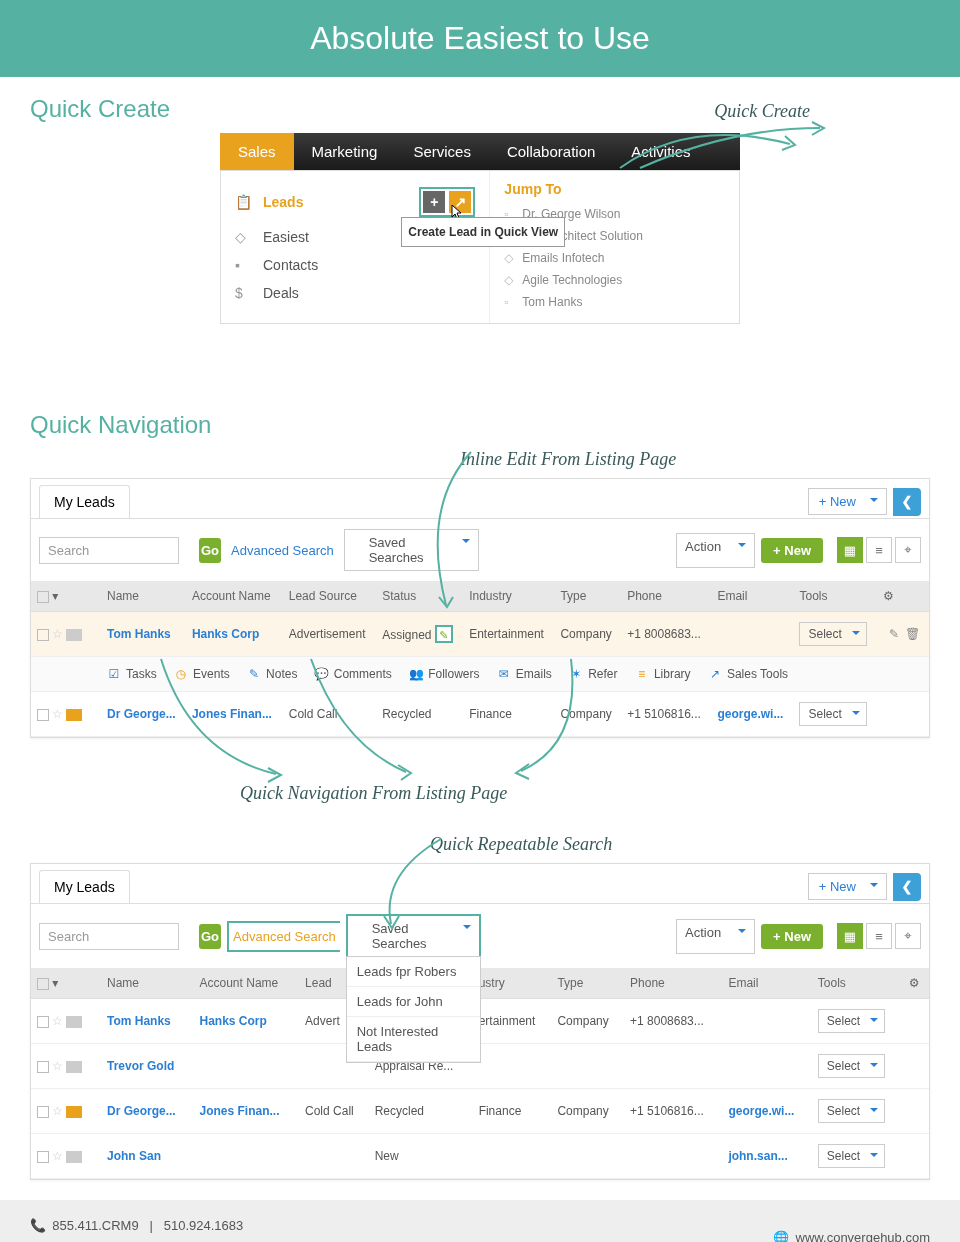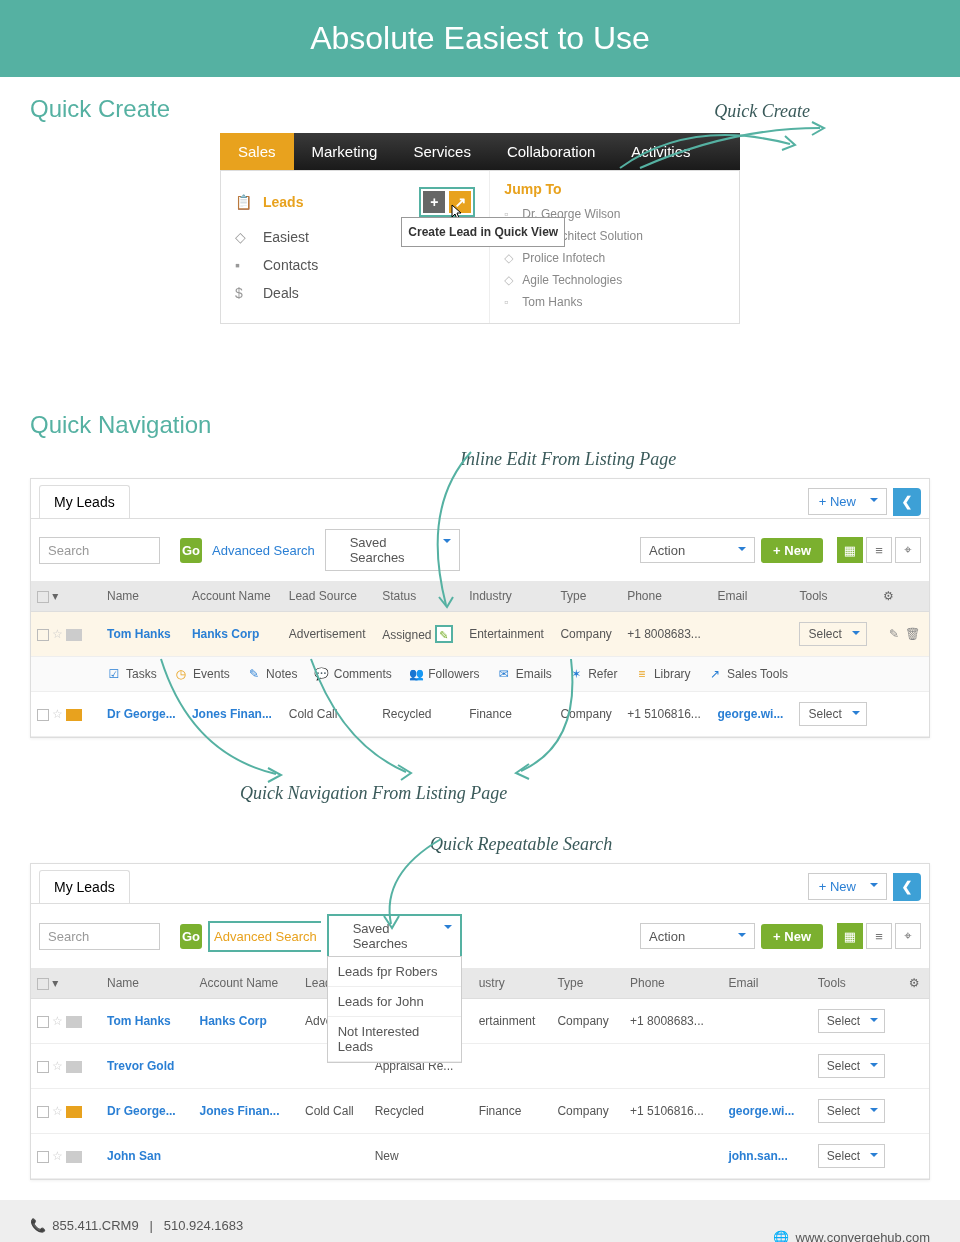--- a/index.html
+++ b/index.html
@@ -37,29 +37,29 @@
 
 .panel { position: relative; margin: 8px 30px 20px; border: 1px solid #ddd; background: #fff; box-shadow: 0 1px 3px rgba(0,0,0,.06); }
 .tabbar { display: flex; border-bottom: 1px solid #ddd; align-items: center; padding: 6px 8px 0; }
 .tabbar .ptab { color: #000000; font-size: 14px; padding: 8px 14px; border: 1px solid #ddd; border-bottom: none; background: #fff; border-radius: 3px 3px 0 0; }
 .tabbar .spacer { flex: 1; }
 .newdrop { border: 1px solid #ccc; padding: 5px 30px 5px 10px; color: #2a7fd4; font-size: 13px; position: relative; background: #fff; margin-right: 6px; }
 .newdrop::after { content: ""; position: absolute; right: 8px; top: 9px; border: 4px solid transparent; border-top-color: #2a7fd4; }
 .sidebtn { width: 28px; height: 28px; background: #3da0d6; border-radius: 0 4px 4px 0; color: #fff; display: flex; align-items: center; justify-content: center; font-weight: bold; }
 
 .searchbar { display: flex; align-items: center; padding: 10px 8px; gap: 6px; }
-.searchbox { border: 1px solid #ccc; padding: 5px 8px; width: 121px; color: #999; }
+.searchbox { border: 1px solid #ccc; padding: 5px 8px; width: 140px; color: #999; }
 .gobtn { background: #7bb02f; color: #fff; padding: 5px 2px; border-radius: 3px; font-weight: bold; margin-left: 14px; }
 .advsearch { color: #2a7fd4; font-size: 13px; padding: 0 4px; }
 .saved { border: 1px solid #ccc; padding: 5px 30px 5px 24px; position: relative; width: 135px; font-size: 13px; color: #555; background: #fff; }
 .saved::after { content: ""; position: absolute; right: 8px; top: 9px; border: 4px solid transparent; border-top-color: #2a7fd4; }
 .saved.highlight { border: 2px solid #55b1a2; }
 .dropdown-list { position: absolute; top: 100%; left: -2px; right: -2px; border: 1px solid #ccc; background: #fff; z-index: 5; }
 .dropdown-list div { padding: 7px 10px; color: #555; border-bottom: 1px solid #eee; font-size: 13px; }
-.action { margin-left: auto; border: 1px solid #ccc; padding: 5px 30px 4px 8px; position: relative; width: 115px; }
+.action { margin-left: auto; border: 1px solid #ccc; padding: 5px 30px 13px 8px; position: relative; width: 79px; }
 .action::after { content: ""; position: absolute; right: 8px; top: 9px; border: 4px solid transparent; border-top-color: #2a7fd4; }
 .newbtn { background: #7bb02f; color: #fff; padding: 5px 12px; border-radius: 3px; font-weight: bold; }
 .viewbtns { display: flex; gap: 3px; margin-left: 8px; }
 .vb { width: 26px; height: 26px; border: 1px solid #ccc; display: flex; align-items: center; justify-content: center; color: #777; }
 .vb.active { background: #7bb02f; color: #fff; border-color: #7bb02f; }
 
 table.leads { width: 100%; border-collapse: collapse; font-size: 12px; }
 table.leads th { background: #e8e8e8; color: #666; text-align: left; padding: 8px 6px; font-weight: normal; border-bottom: 1px solid #ddd; }
 table.leads td { padding: 10px 6px; border-bottom: 1px solid #eee; vertical-align: middle; }
 table.leads tr.hl td { background: #fdf6e8; }
@@ -145,21 +145,21 @@
         <div class="jumpitem">
             <span class="ji">▫</span>
             <span>Dr. George Wilson</span>
           </div>
         <div class="jumpitem">
             <span class="ji">◇</span>
             <span>Web Architect Solution</span>
           </div>
         <div class="jumpitem">
             <span class="ji">◇</span>
-            <span>Prolice Infotech</span>
+            <span>Emails Infotech</span>
           </div>
         <div class="jumpitem">
             <span class="ji">◇</span>
             <span>Agile Technologies</span>
           </div>
         <div class="jumpitem">
             <span class="ji">▫</span>
             <span>Tom Hanks</span>
           </div>
       </div>

